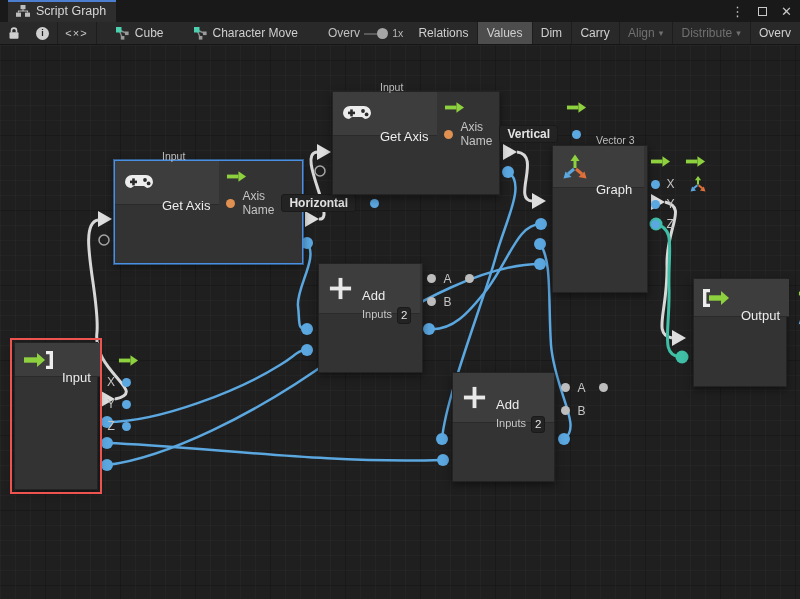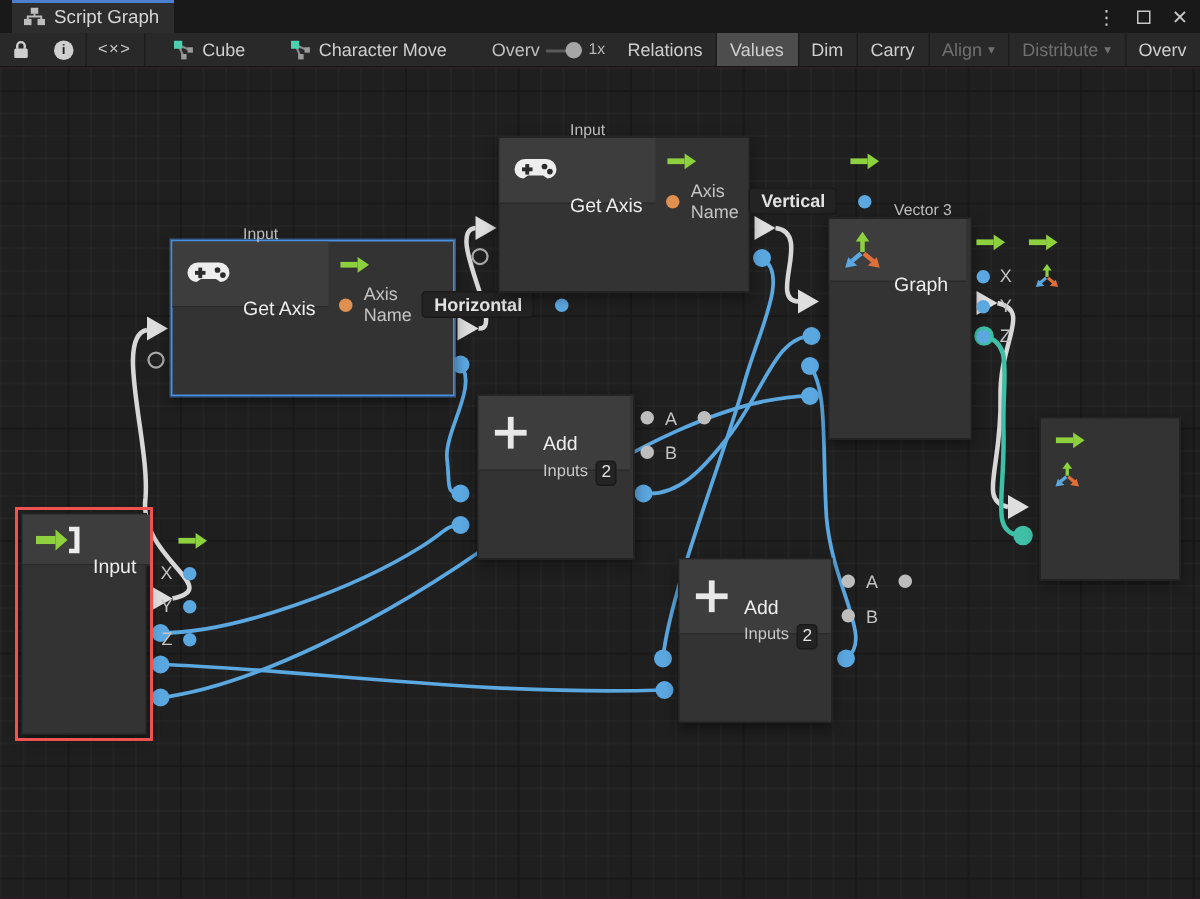--- a/index.html
+++ b/index.html
@@ -443,20 +443,28 @@
       <div class="prow" style="height:20px;">
         <span class="dot blue"></span>
         <span>Z</span>
       </div>
     </div>
     <div class="ftr"></div>
   </div>
 
   <div class="node n-out">
     <div class="strip" style="height:7px;"></div>
+    <div class="hdr hdr-out">
+      <svg width="30" height="18" viewBox="0 0 30 18">
+        <path d="M7,0 h-7 v18 h7 v-3.2 h-3.6 v-11.6 h3.6 z" fill="#ededed"></path>
+        <rect x="6" y="6.3" width="12" height="5.4" fill="#8ed13f"></rect>
+        <polygon points="18,2 26,9 18,16" fill="#8ed13f"></polygon>
+      </svg>
+      <span class="ttl">Output</span>
+    </div>
     <div class="body" style="padding-top:3px;">
       <div class="prow" style="height:22px;padding-left:9px;">
         <svg width="21" height="13" viewBox="0 0 22 13">
           <rect x="1" y="4.5" width="12" height="4" fill="#8ed13f"></rect>
             <polygon points="13,1 21,6.5 13,12" fill="#8ed13f"></polygon>
         </svg>
       </div>
       <div class="prow" style="height:24px;padding-left:9px;">
         <svg width="17" height="17" viewBox="0 0 26 26">
           <path d="M13 14 V6" stroke="#8ed13f" stroke-width="3.4"></path>

